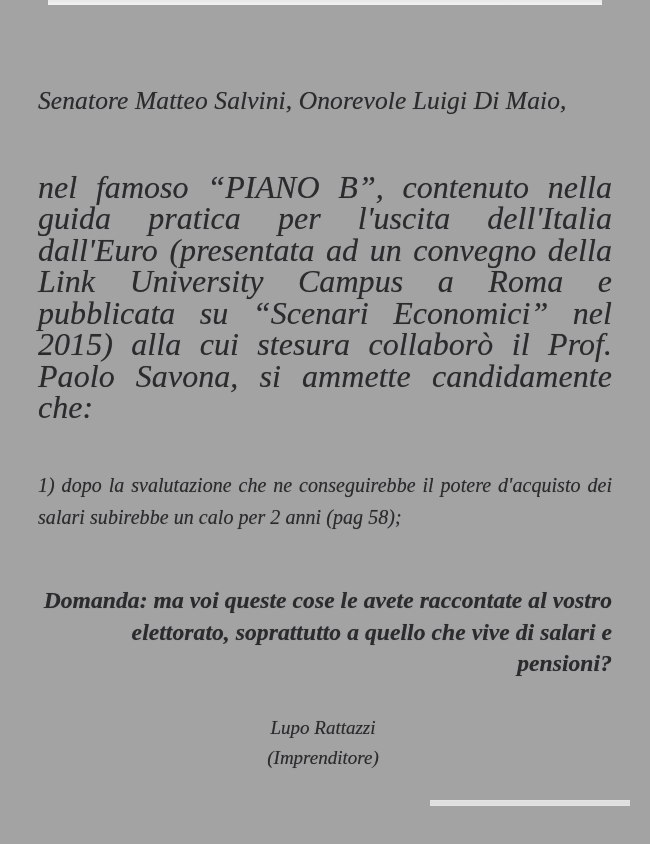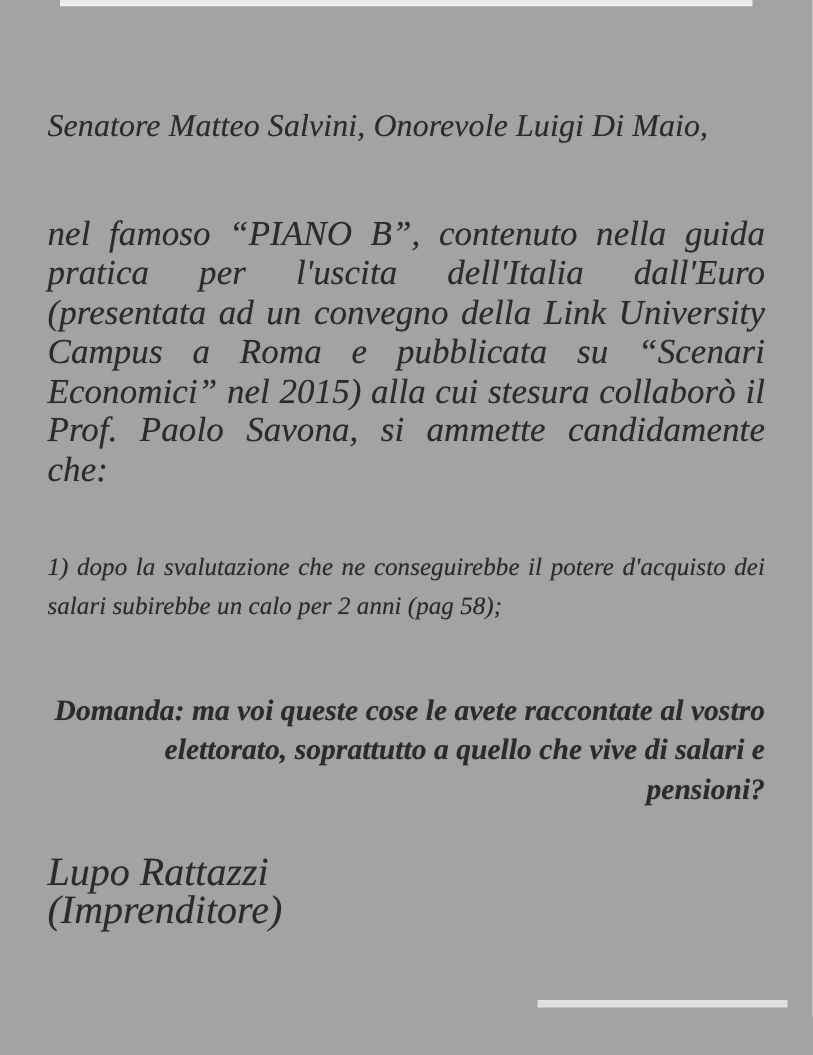--- a/index.html
+++ b/index.html
@@ -58,21 +58,21 @@
     padding-top: 86px;
     font-size: 25.5px;
     line-height: 1.18;
     letter-spacing: .1px;
     white-space: nowrap;
   }
 
   .body-para {
     margin: 0;
     padding-top: 56px;
-    font-size: 28px;
+    font-size: 32px;
     line-height: 31.4px;
     text-align: justify;
     letter-spacing: .05px;
   }
 
   .item {
     margin: 0;
     font-size: 20px;
     line-height: 31.4px;
     text-align: justify;
@@ -87,23 +87,23 @@
     font-size: 23.6px;
     line-height: 31.6px;
     font-weight: bold;
     text-align: right;
     letter-spacing: .05px;
   }
 
   .signature {
     margin: 0;
     padding-top: 33px;
-    font-size: 32px;
+    font-size: 19px;
     line-height: 30px;
-    text-align: left;
+    text-align: center;
     padding-right: 4px;
   }
   .signature .line { display: block; }
   .signature .role { display: block; font-family: Liberation Serif, serif; }
 </style>
 </head>
 <body>
 
 <div class="page">
 

